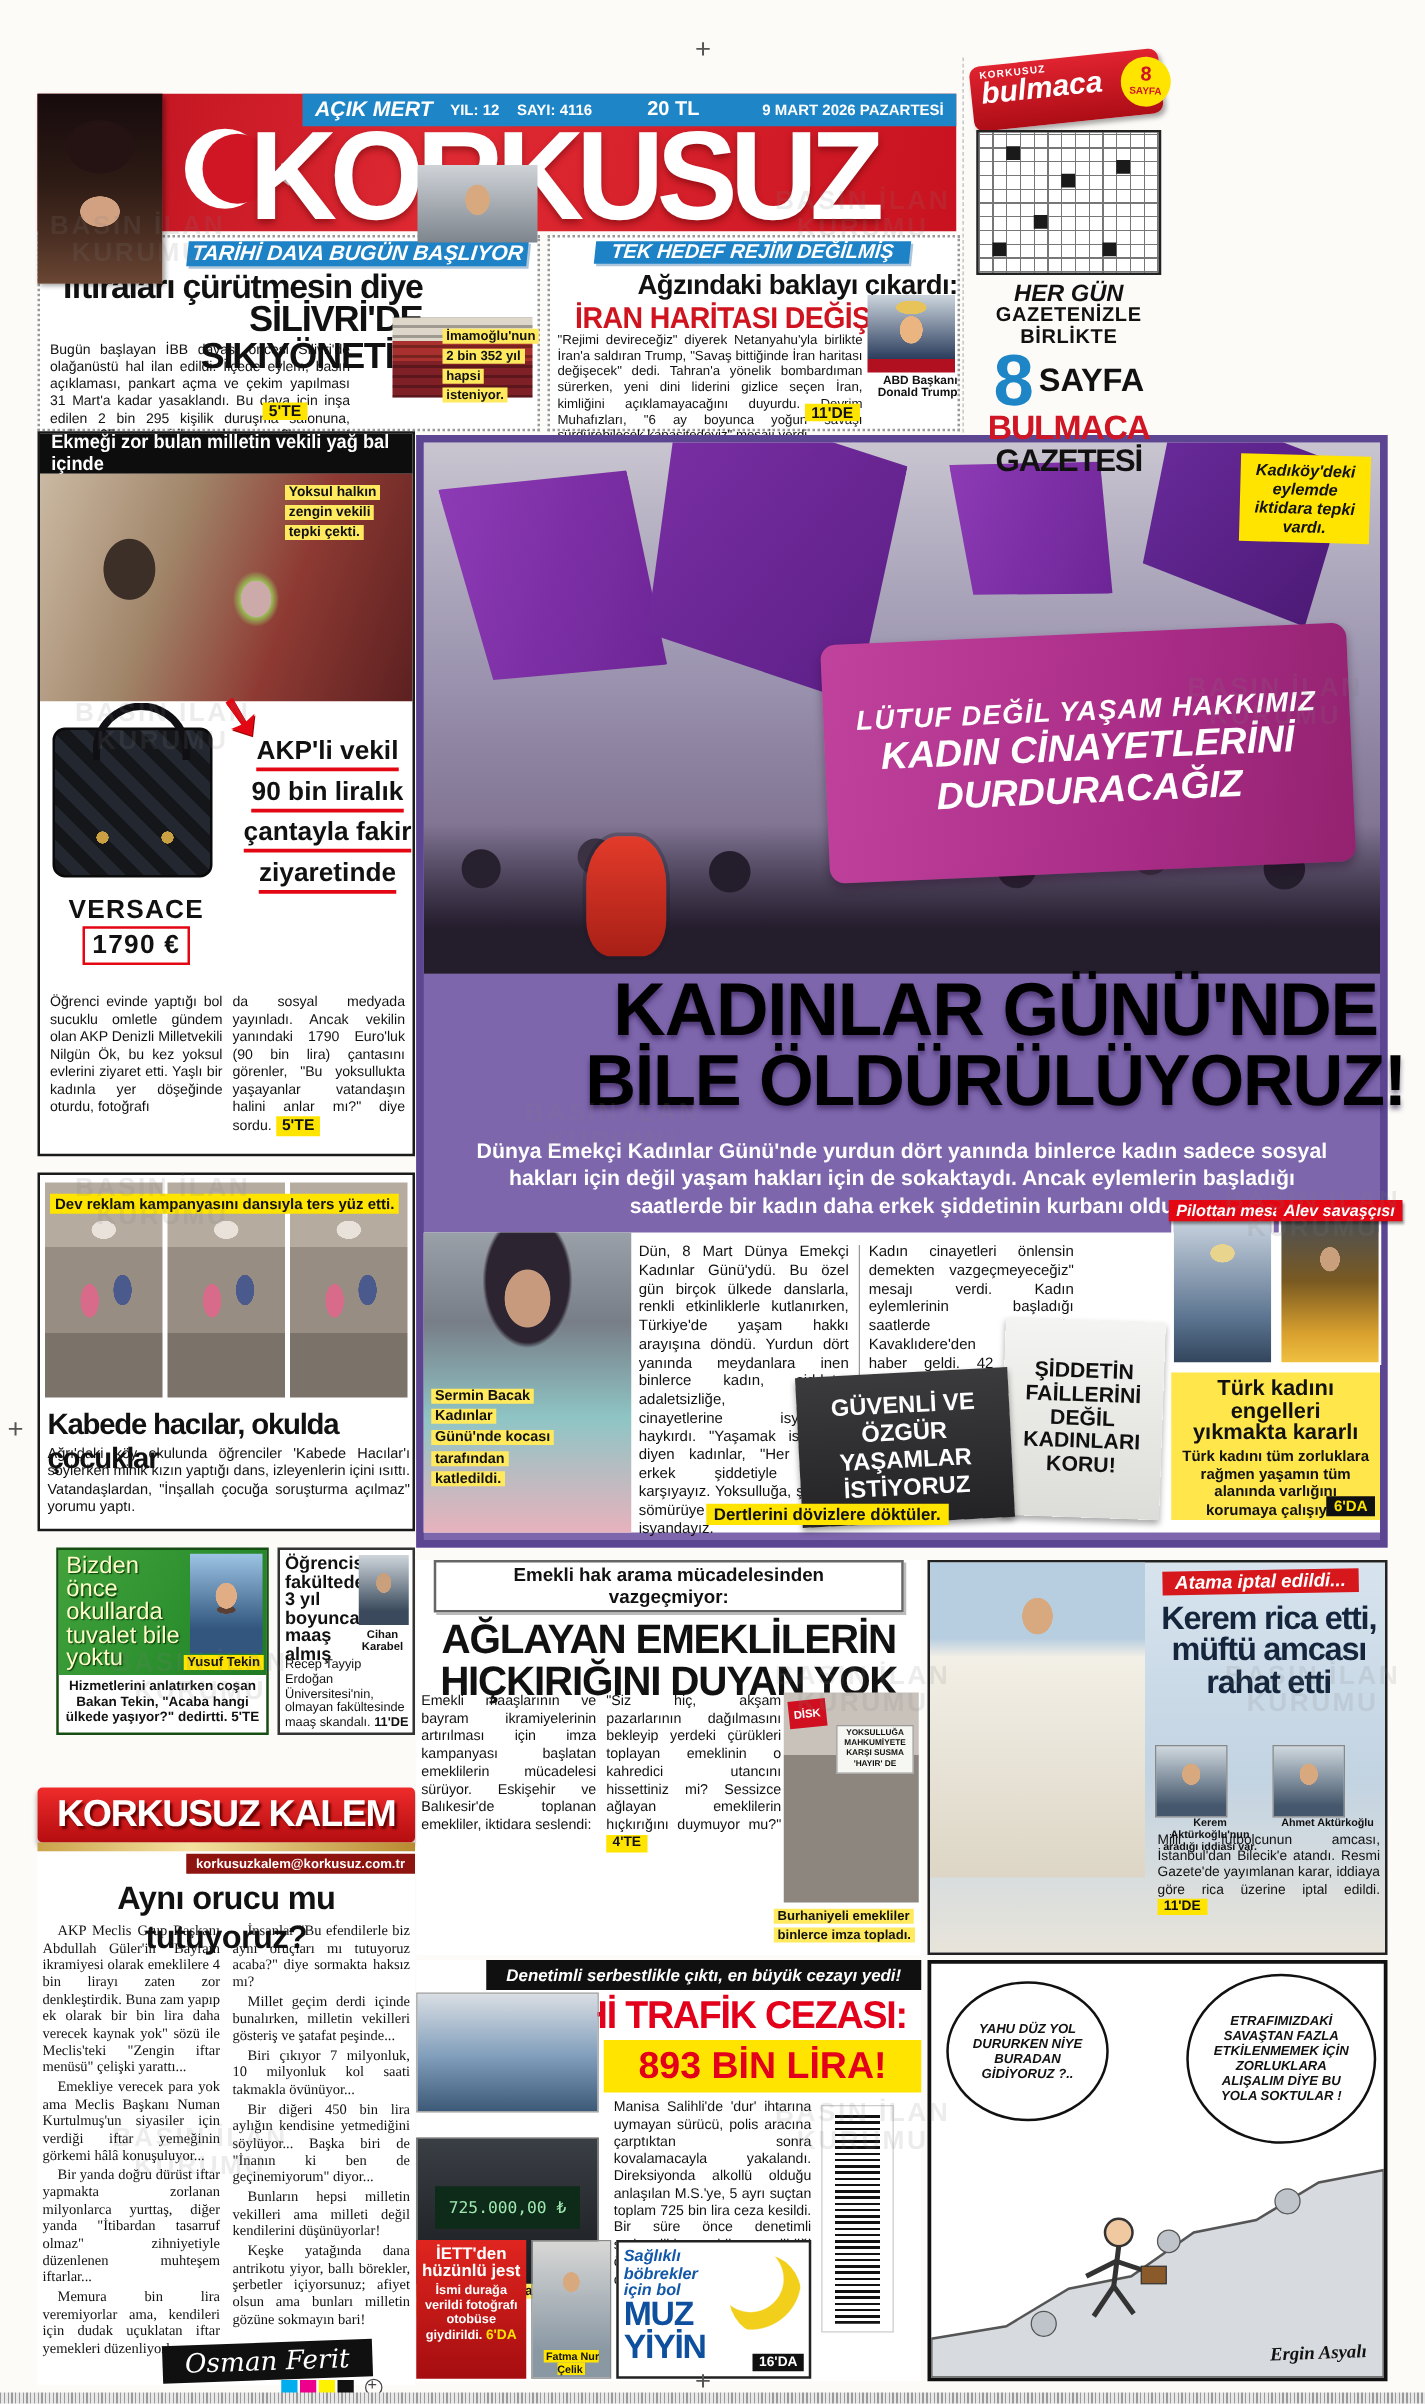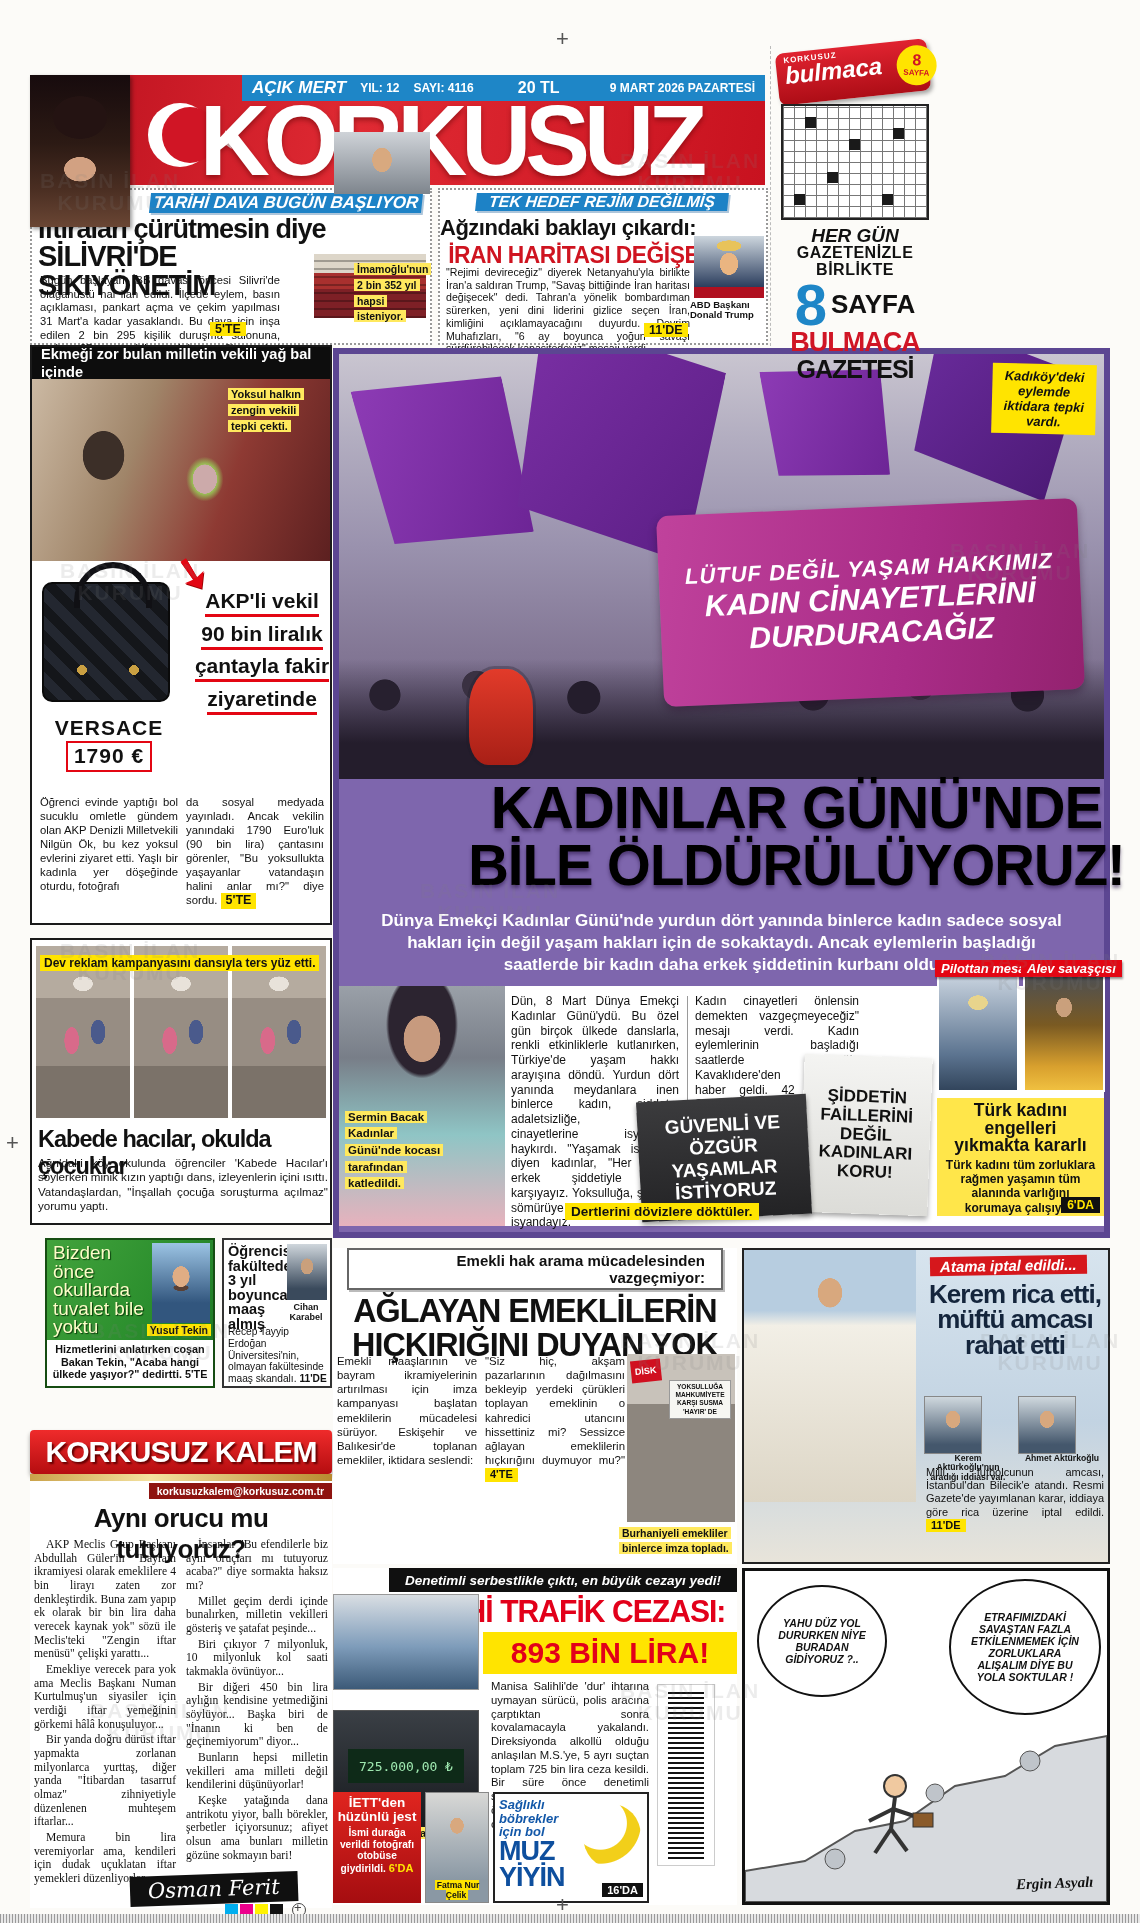--- a/index.html
+++ b/index.html
@@ -1,20 +1,20 @@
 <!DOCTYPE html>
 <html lang="tr"><head>
 <meta charset="utf-8">
 <style>
   *{margin:0;padding:0;box-sizing:border-box}
   html,body{background:#e9e7e3}
   #page{position:relative;width:1140px;height:1923px;margin:0 auto;background:#fcfbf8;
         font-family:"Liberation Sans",sans-serif;color:#111;overflow:hidden}
   .abs{position:absolute}
-  .c{text-align:left}
+  .c{text-align:right}
   .just{text-align:justify}
   
   .wm{position:absolute;z-index:60;pointer-events:none;display:flex;flex-direction:column;
       align-items:center;color:rgba(125,125,125,.15);font-weight:900;font-size:21px;
       letter-spacing:2px;line-height:1.05;text-transform:uppercase}
   
   .plus{position:absolute;color:#555;font-size:22px;font-weight:400;z-index:70}
   .cmyk{position:absolute;bottom:8px;left:225px;display:flex;gap:2px;z-index:70}
   .cmyk i{width:13px;height:11px;display:block}
   .reg{position:absolute;bottom:6px;left:292px;width:14px;height:14px;border:1.5px solid #444;
@@ -212,21 +212,21 @@
   .ybox{position:absolute;left:598px;top:112px;width:167px;height:118px;background:#ffe64a;
      padding:4px 6px;z-index:3}
   .ybox h3{font-size:17.5px;font-weight:900;text-align:center;line-height:1}
   .ybox p{font-size:12px;font-weight:bold;text-align:center;margin-top:3px;line-height:1.2}
   .ybox .ref{position:absolute;right:4px;bottom:3px;background:#101010;color:#ffe400;
      font-weight:900;font-size:12px;padding:1px 6px}
   .main-strip{position:absolute;left:226px;top:218px;z-index:5;font-size:13.5px}
   
   .emekli{left:333px;top:1248px;width:404px;height:316px;background:#fff}
   .eme-kicker{margin:0 14px;border:2px solid #666;font-weight:900;font-size:15px;
-     text-align:right;padding:2px 16px;box-shadow:2px 2px 0 #bbb}
+     text-align:center;padding:2px 16px;box-shadow:2px 2px 0 #bbb}
   .eme-h{font-weight:900;font-size:33px;line-height:1.02;text-align:center;letter-spacing:-1px;
      transform:scaleX(.98)}
   .eme-cols{position:absolute;left:4px;top:106px;width:288px;display:flex;gap:8px}
   .eme-cols p{width:50%;font-size:11.4px;line-height:1.24;text-align:justify}
   .eme-photo{position:absolute;right:2px;top:106px;width:108px;height:168px;
      background:linear-gradient(#c8c2ba 0 30%,#8d867e 30% 100%)}
   .eme-flag{position:absolute;left:4px;top:6px;background:#d01020;color:#fff;font-weight:900;
      font-size:9px;padding:6px 4px;transform:rotate(-6deg)}
   .eme-placard{position:absolute;right:4px;top:26px;width:62px;background:#f6f6f2;border:1px solid #999;
      font-size:6.6px;font-weight:900;text-align:center;line-height:1.25;padding:2px}

